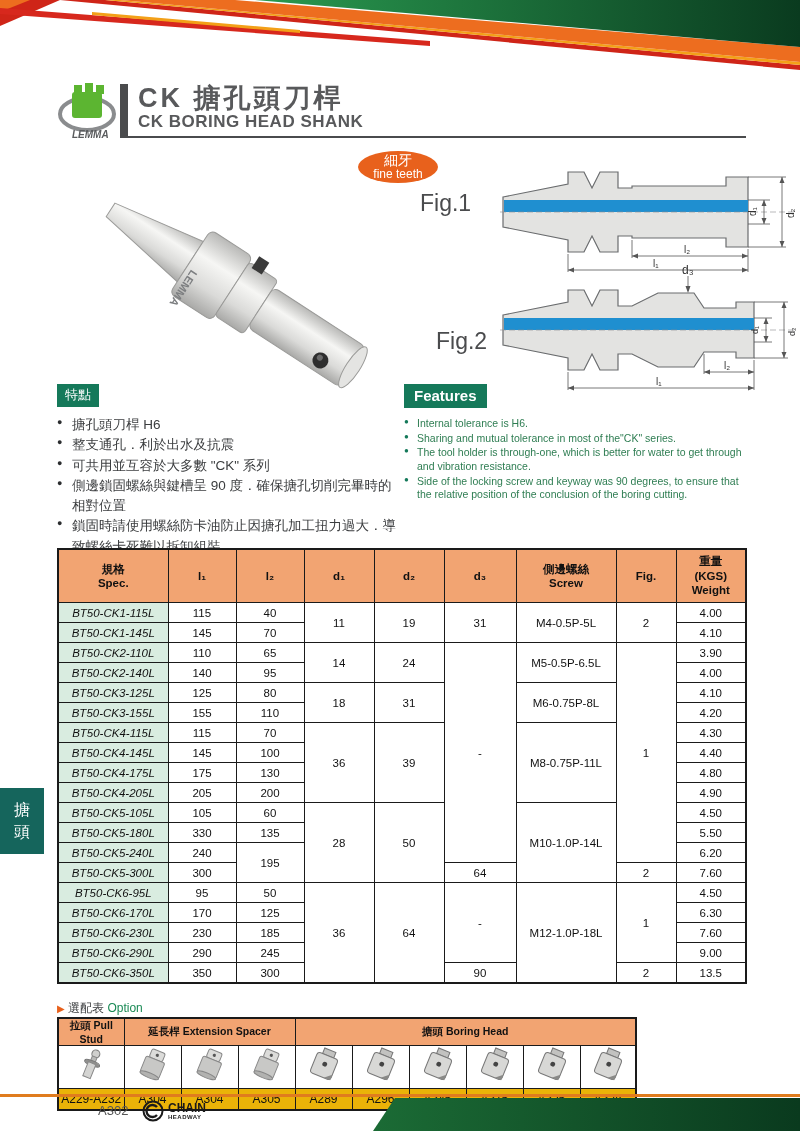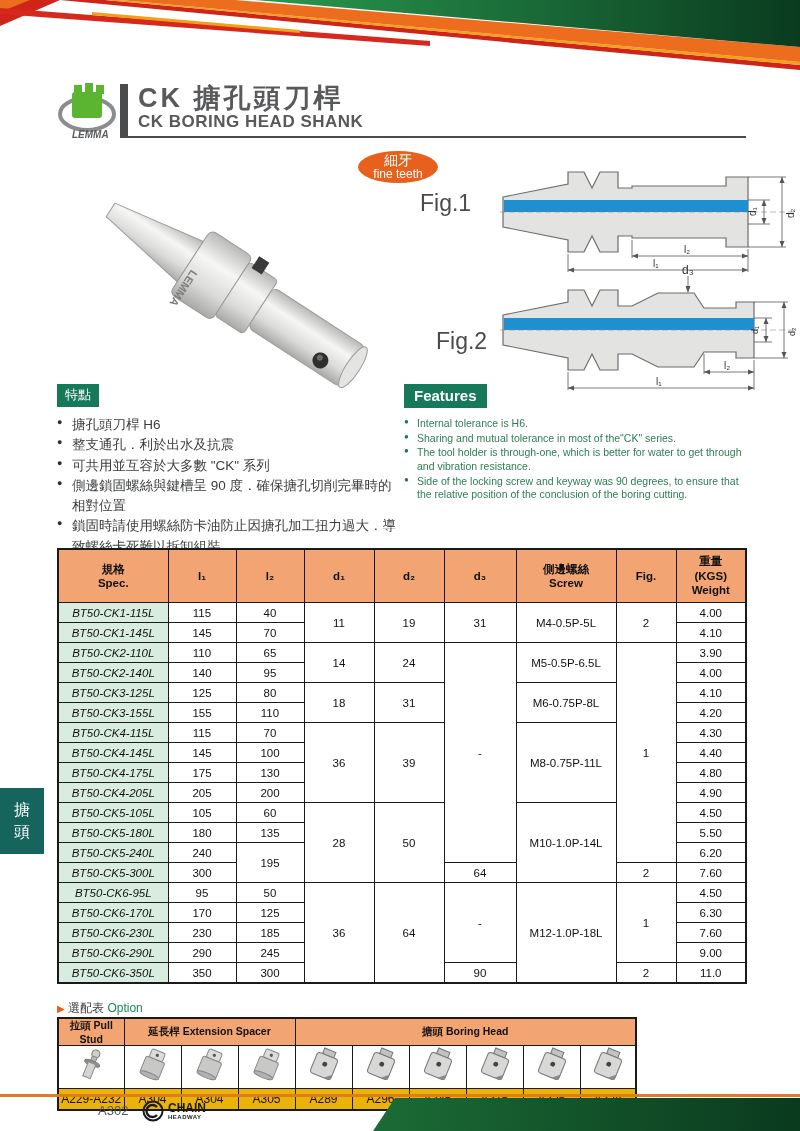--- a/index.html
+++ b/index.html
@@ -350,21 +350,21 @@
             <td class="spec">BT50-CK5-105L</td>
             <td>105</td>
             <td>60</td>
             <td rowspan="4">28</td>
             <td rowspan="4">50</td>
             <td rowspan="4">M10-1.0P-14L</td>
             <td>4.50</td>
           </tr>
           <tr>
             <td class="spec">BT50-CK5-180L</td>
-            <td>180</td>
+            <td>330</td>
             <td>135</td>
             <td>5.50</td>
           </tr>
           <tr>
             <td class="spec">BT50-CK5-240L</td>
             <td>240</td>
             <td rowspan="2">195</td>
             <td>6.20</td>
           </tr>
           <tr>
@@ -402,21 +402,21 @@
             <td>290</td>
             <td>245</td>
             <td>9.00</td>
           </tr>
           <tr>
             <td class="spec">BT50-CK6-350L</td>
             <td>350</td>
             <td>300</td>
             <td>90</td>
             <td>2</td>
-            <td>11.0</td>
+            <td>13.5</td>
           </tr>
         </tbody>
     </table>
   </div>
 
   <div class="side-tab">搪
 頭</div>
 
   <div class="opt-label">
     <span class="arrow">▶</span>

